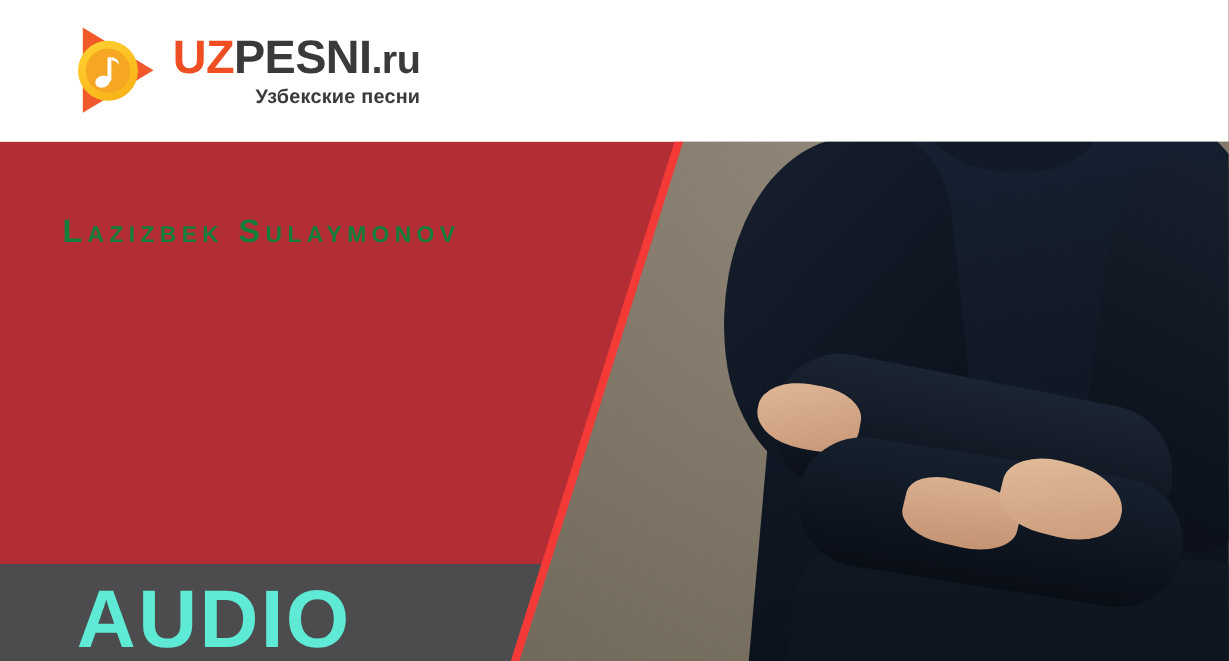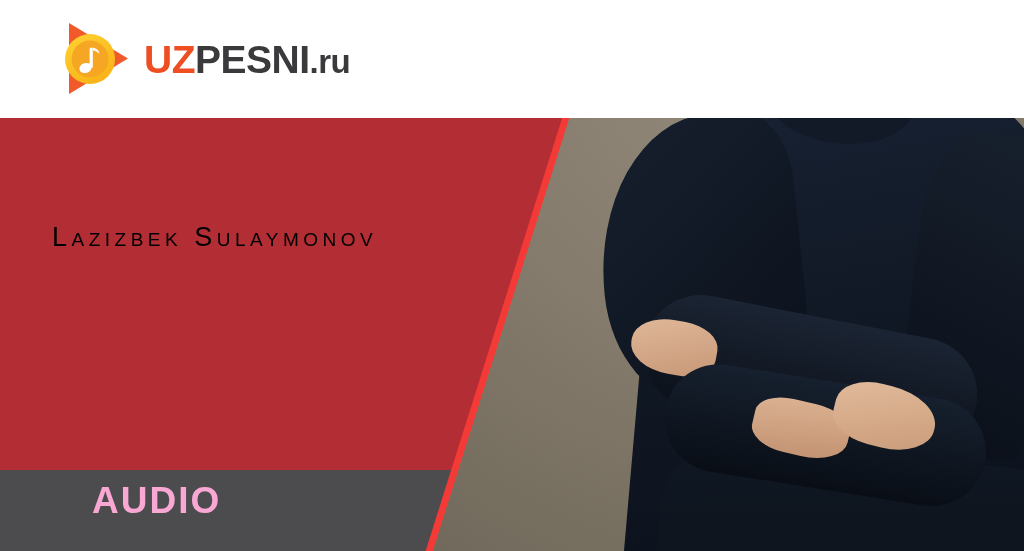--- a/index.html
+++ b/index.html
@@ -95,43 +95,42 @@
     height: 81px;
     background: #4c4c4f;
     z-index: 2;
   }
   .footer-label {
     position: absolute;
     left: 64px;
     top: 12px;
     font-family: "Liberation Sans", sans-serif;
     font-weight: bold;
-    font-size: 37px;
+    font-size: 68px;
     letter-spacing: 2px;
-    color: #f9a8d4;
+    color: #5eead4;
     line-height: 1;
-    margin-left: 28px;
   }
 
   
   .text-block {
     position: absolute;
     left: 0;
     top: 118px;
     width: 620px;
     z-index: 5;
   }
   .artist-name {
     margin-left: 52px;
-    margin-top: 104px;
+    margin-top: 60px;
     font-family: "Liberation Sans", sans-serif;
-    font-weight: normal;
+    font-weight: bold;
     font-size: 27px;
     letter-spacing: 4.5px;
-    color: #000000;
+    color: #15803d;
     font-variant: small-caps;
     text-transform: capitalize;
     white-space: nowrap;
   }
   .song-title {
     margin-top: 42px;
     font-family: "Liberation Sans Narrow", "Liberation Sans", sans-serif;
     font-weight: bold;
     color: #ffffff;
     text-transform: uppercase;
@@ -436,20 +435,21 @@
           <circle cx="34" cy="41" r="18.5" fill="#f5a623"></circle>
           <g fill="#ffffff">
             <ellipse cx="29.5" cy="50" rx="6.2" ry="4.9" transform="rotate(-18 29.5 50)"></ellipse>
             <rect x="33.6" y="29.5" width="3.2" height="20.5" rx="1.5"></rect>
             <path d="M36.8 29.5 q6.4 1.4 6.6 6.6 q-2.6 -3.6 -6.6 -3.6 Z"></path>
           </g>
         </svg>
       </div>
       <div class="logo-text">
         <div class="logo-wordmark"><span class="uz">UZ</span><span>PESNI</span><span class="ru">.ru</span></div>
+        <div class="logo-tagline">Узбекские песни</div>
       </div>
     </div>
   </div>
 
   <div class="text-block">
     <div class="artist-name">Lazizbek  Sulaymonov</div>
   </div>
 
   <div class="footer-bar">
     <div class="footer-label">AUDIO</div>

